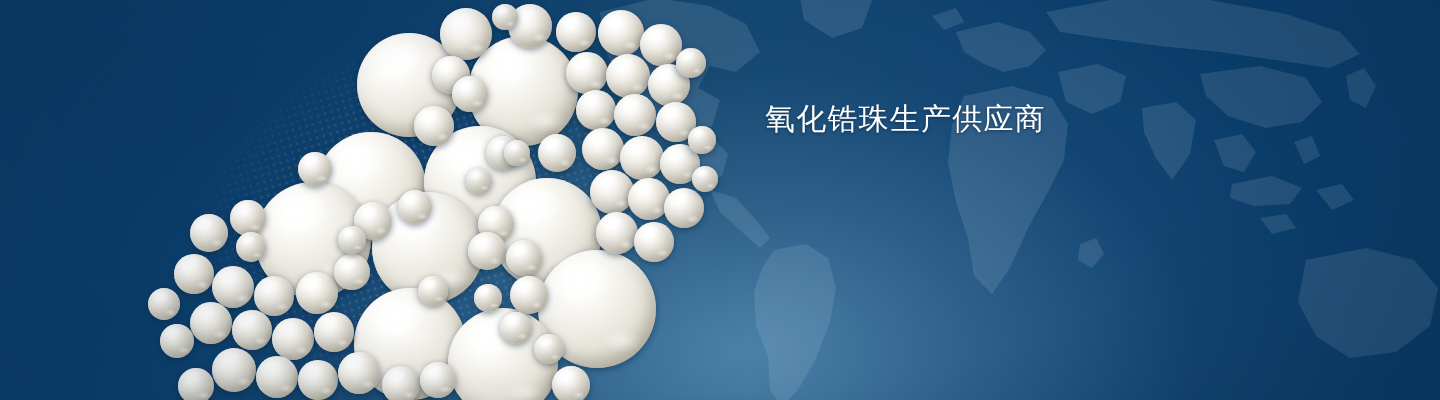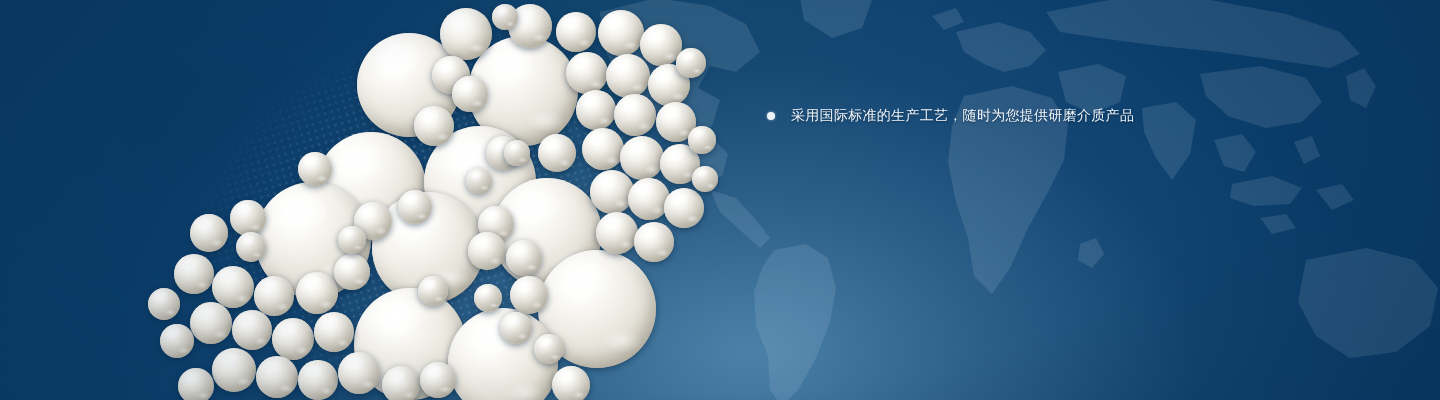--- a/index.html
+++ b/index.html
@@ -302,26 +302,23 @@
     <div class="bead" style="left:492px;top:4px;width:26px;height:26px;"></div>
     <div class="bead" style="left:676px;top:48px;width:30px;height:30px;"></div>
     <div class="bead" style="left:688px;top:126px;width:28px;height:28px;"></div>
     <div class="bead" style="left:692px;top:166px;width:26px;height:26px;"></div>
   </div>
 
   <div class="bg-vignette"></div>
 
   <div class="copy">
 
+    <h1 class="headline">氧化锆珠生产供应商</h1>
 
     <ul class="bullets">
 
 
 
-      <li class="bullet">
-        <span class="dot"></span>
-        <span class="bullet-line">采用国际标准的生产工艺，随时为您提供研磨介质产品</span>
-      </li>
 
     </ul>
   </div>
 
 </div>
 
 </body></html>

